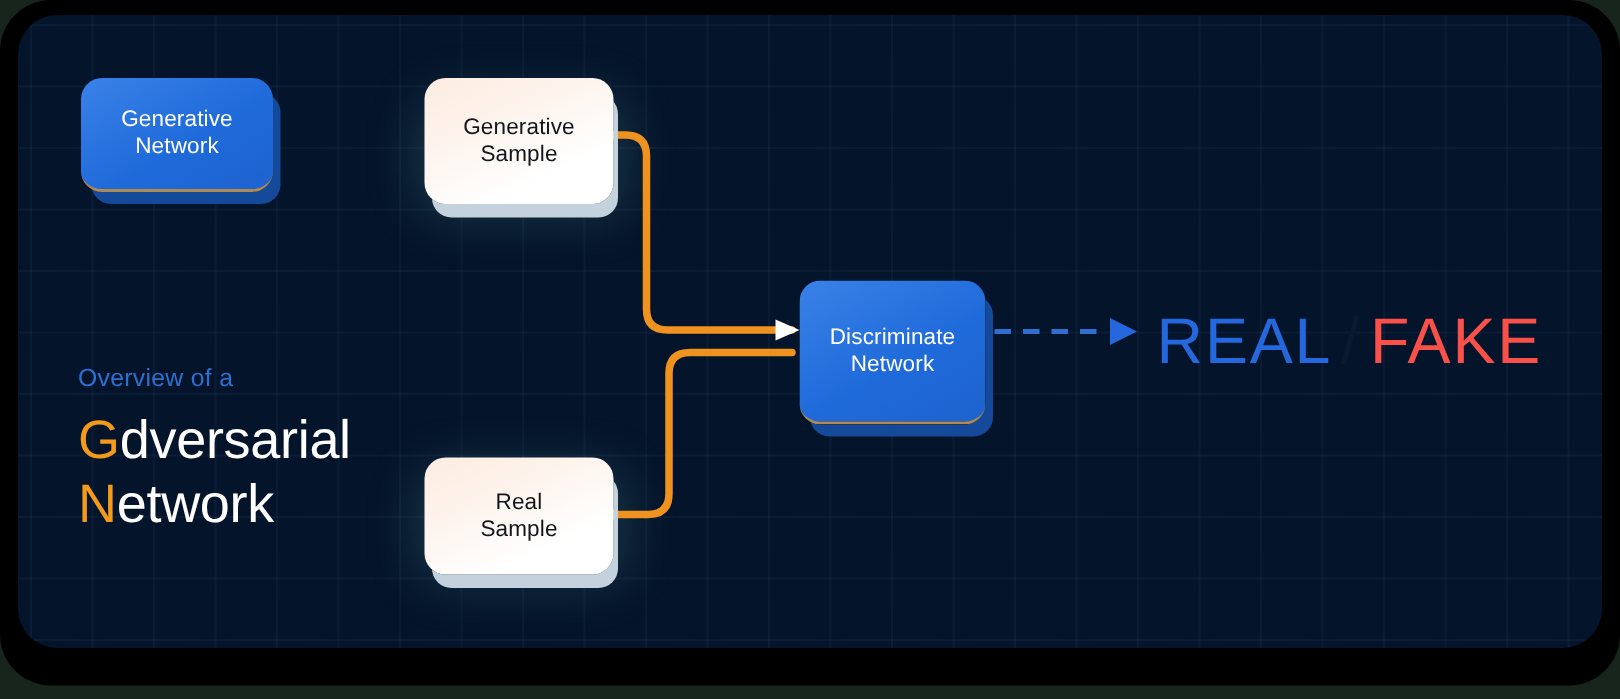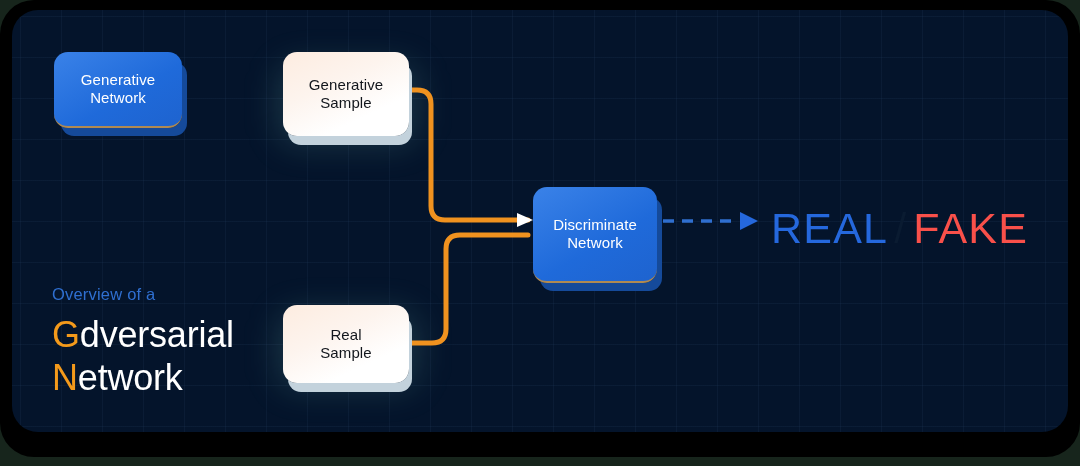--- a/index.html
+++ b/index.html
@@ -95,21 +95,20 @@
   #node-generative-sample  { left: 271px; top: 42px;  width: 126px; height: 84px; }
   #node-real-sample        { left: 271px; top: 295px; width: 126px; height: 78px; }
   #node-discriminate       { left: 521px; top: 177px; width: 124px; height: 96px; }
 
   
   #title-block {
     position: absolute;
     left: 40px;
     top: 233px;
     width: 280px;
-    margin-top: 42px;
   }
   #overview-label {
     color: #2f6fd0;
     font-size: 16.5px;
     letter-spacing: .2px;
     margin-bottom: 9px;
   }
   .title-line {
     font-size: 36px;
     color: #ffffff;

